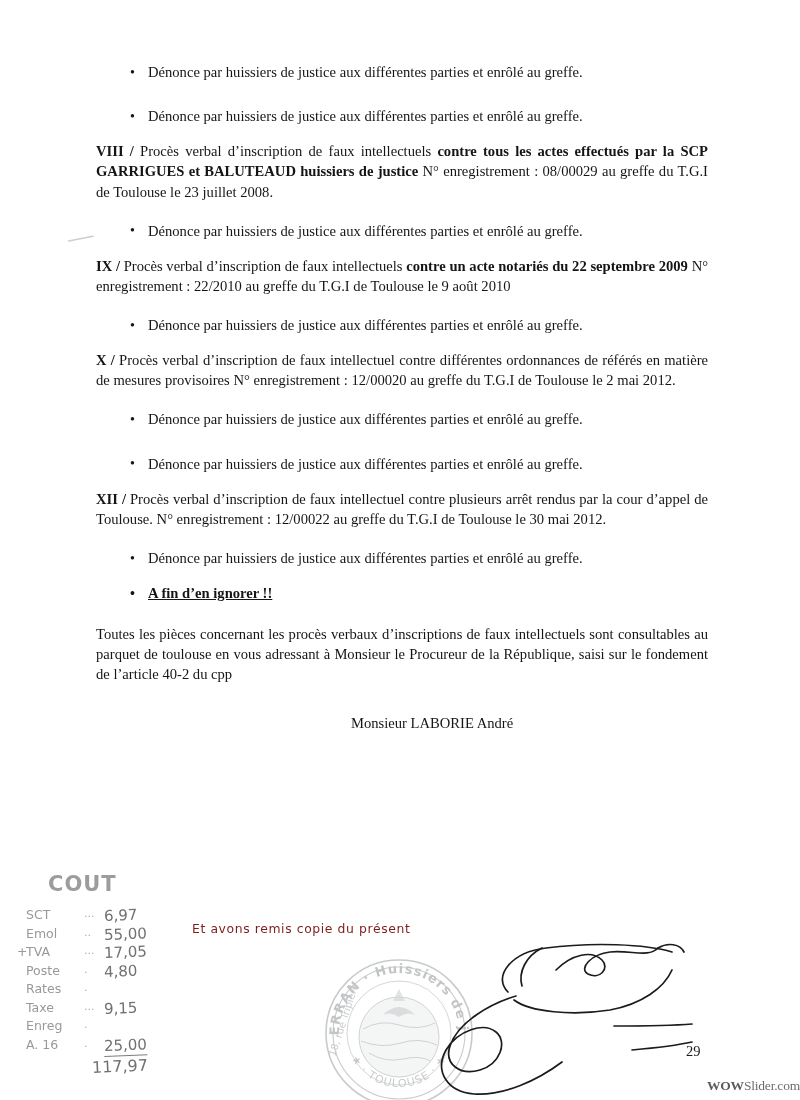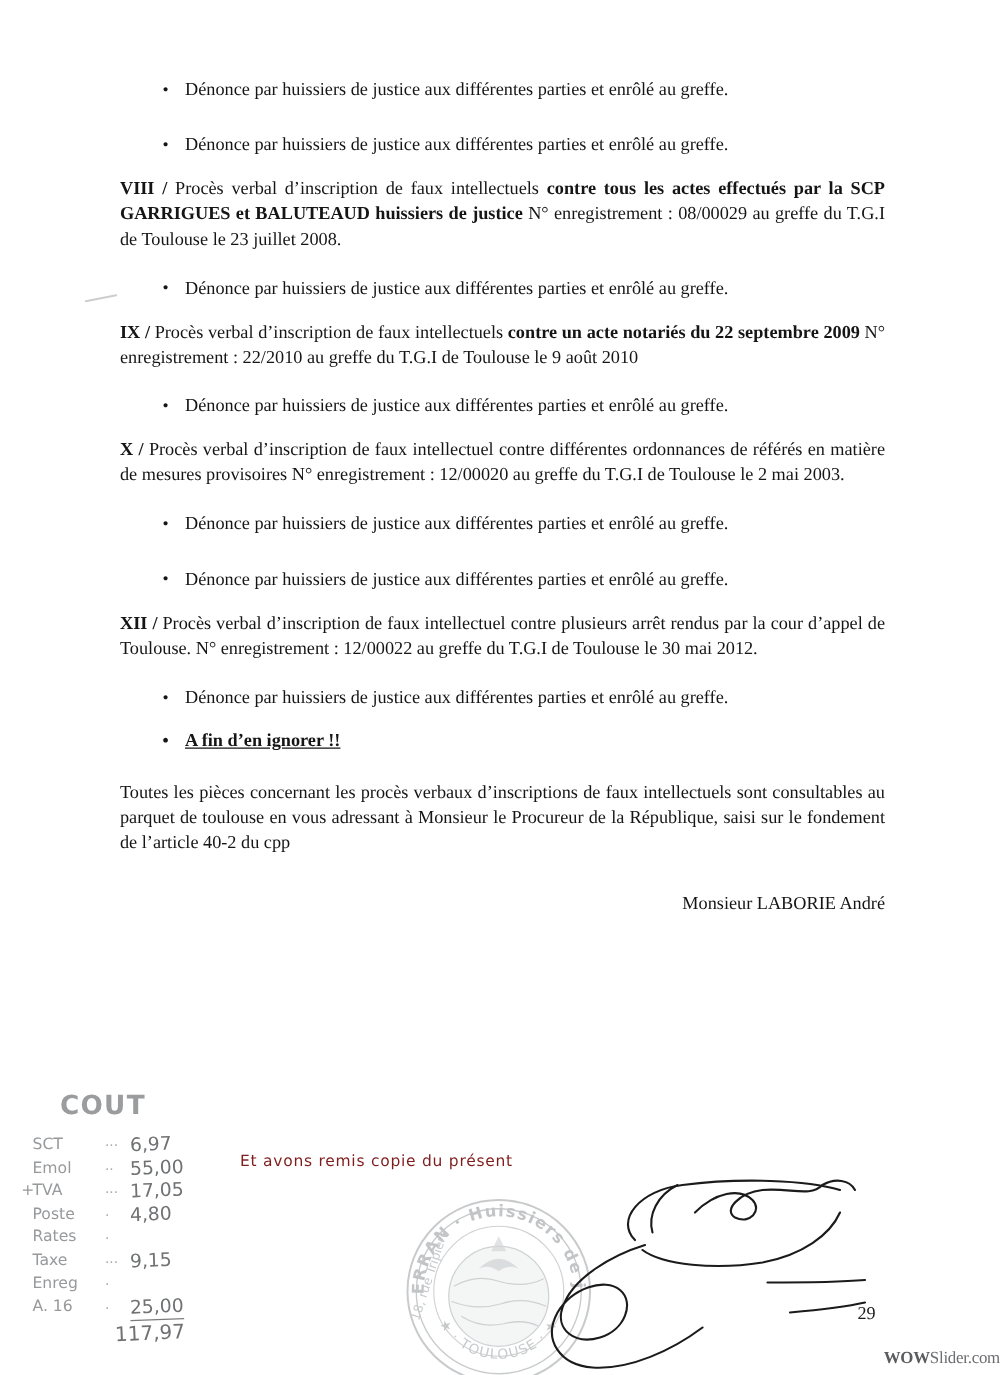--- a/index.html
+++ b/index.html
@@ -64,21 +64,21 @@
   
   .closing {
     font-size: 14.6px;
     line-height: 1.38;
     text-align: justify;
     margin: 0;
   }
 
   .signature-name {
     margin-top: 30px;
-    text-align: right;
+    text-align: left;
     font-size: 14.6px;
     padding-left: 255px;
   }
 
   
   .cout-block {
     position: absolute;
     left: 26px;
     top: 872px;
     width: 190px;
@@ -239,21 +239,21 @@
 
     <p class="para"><b>IX / </b><span>Procès verbal d’inscription de faux intellectuels </span><b>contre un acte   notariés du 22 septembre 2009</b><span> N° enregistrement : 22/2010 au greffe du T.G.I de Toulouse le 9 août 2010</span></p>
     <div class="gap-sm"></div>
 
     <p class="bullet-line">
       <span class="dot">•</span>
       <span>Dénonce par huissiers de justice aux différentes parties et enrôlé au greffe.</span>
     </p>
     <div class="gap-md"></div>
 
-    <p class="para"><b>X / </b><span>Procès verbal d’inscription de faux intellectuel contre différentes ordonnances de référés en matière de mesures provisoires N° enregistrement : 12/00020 au greffe du T.G.I de Toulouse le 2 mai 2003.</span></p>
+    <p class="para"><b>X / </b><span>Procès verbal d’inscription de faux intellectuel contre différentes ordonnances de référés en matière de mesures provisoires N° enregistrement : 12/00020 au greffe du T.G.I de Toulouse le 2 mai 2012.</span></p>
     <div class="gap-sm"></div>
 
     <p class="bullet-line">
       <span class="dot">•</span>
       <span>Dénonce par huissiers de justice aux différentes parties et enrôlé au greffe.</span>
     </p>
     <div class="gap-md"></div>
 
     <div class="gap-sm"></div>
 

